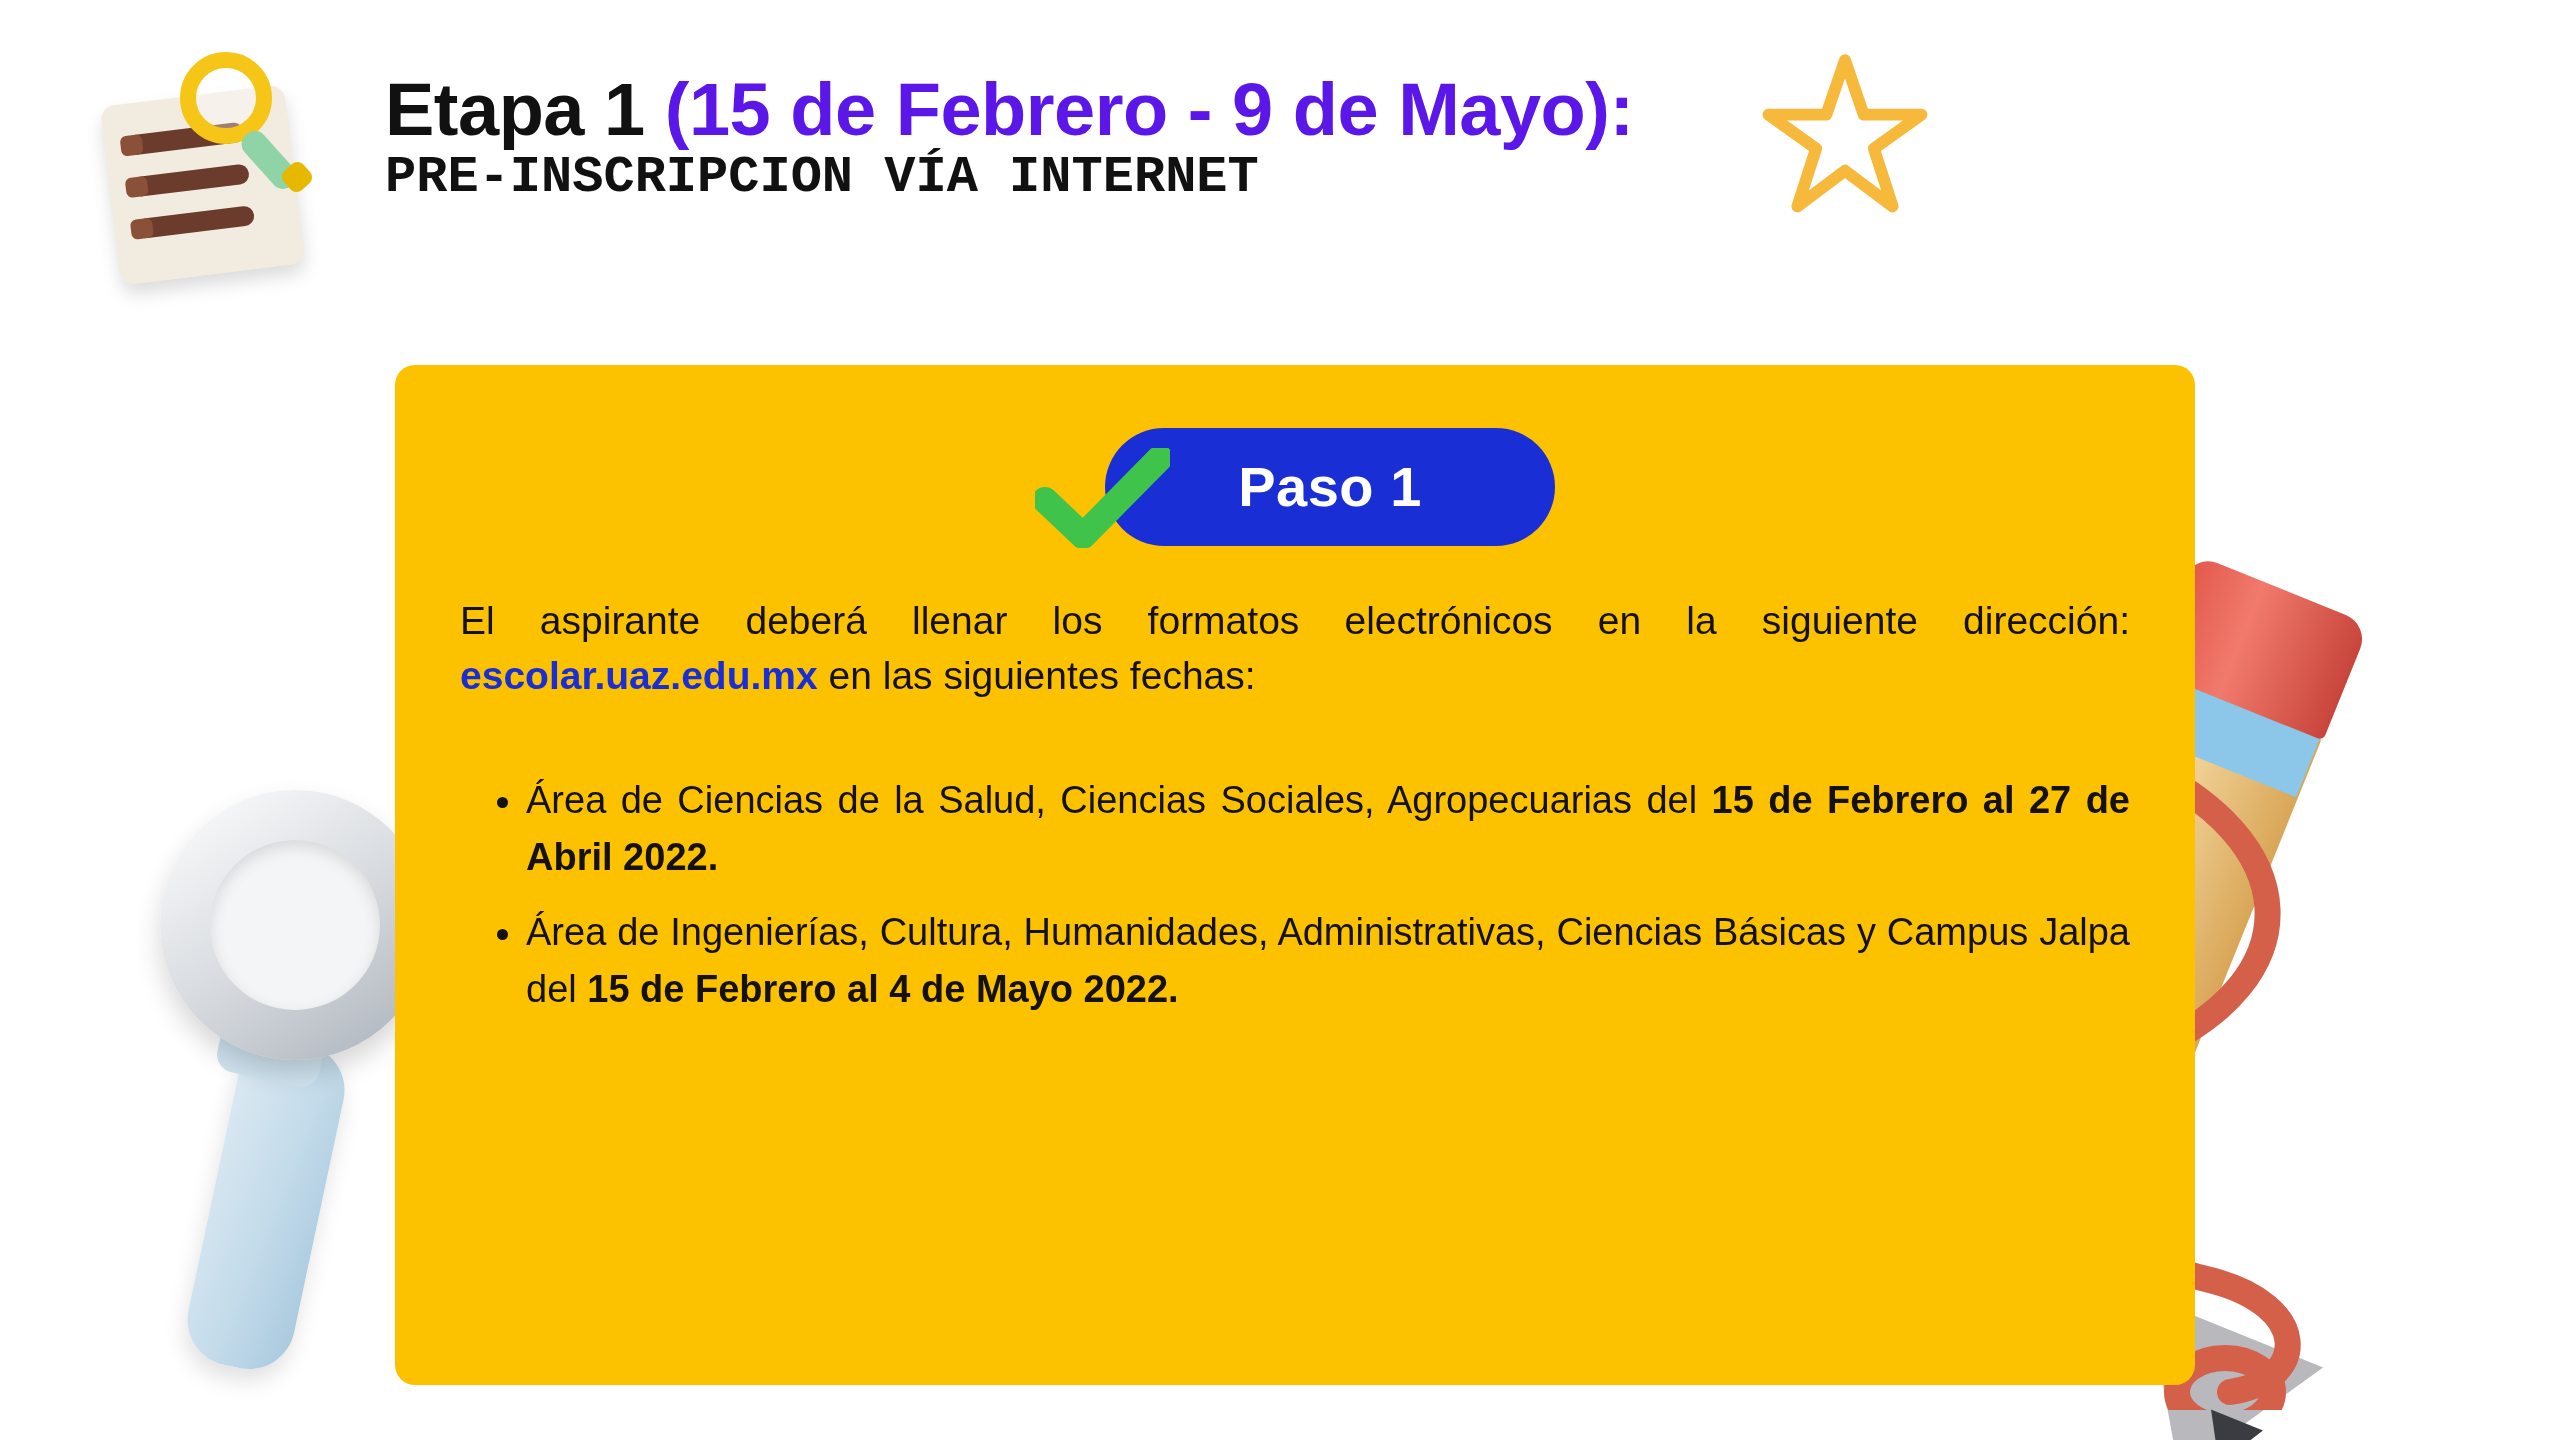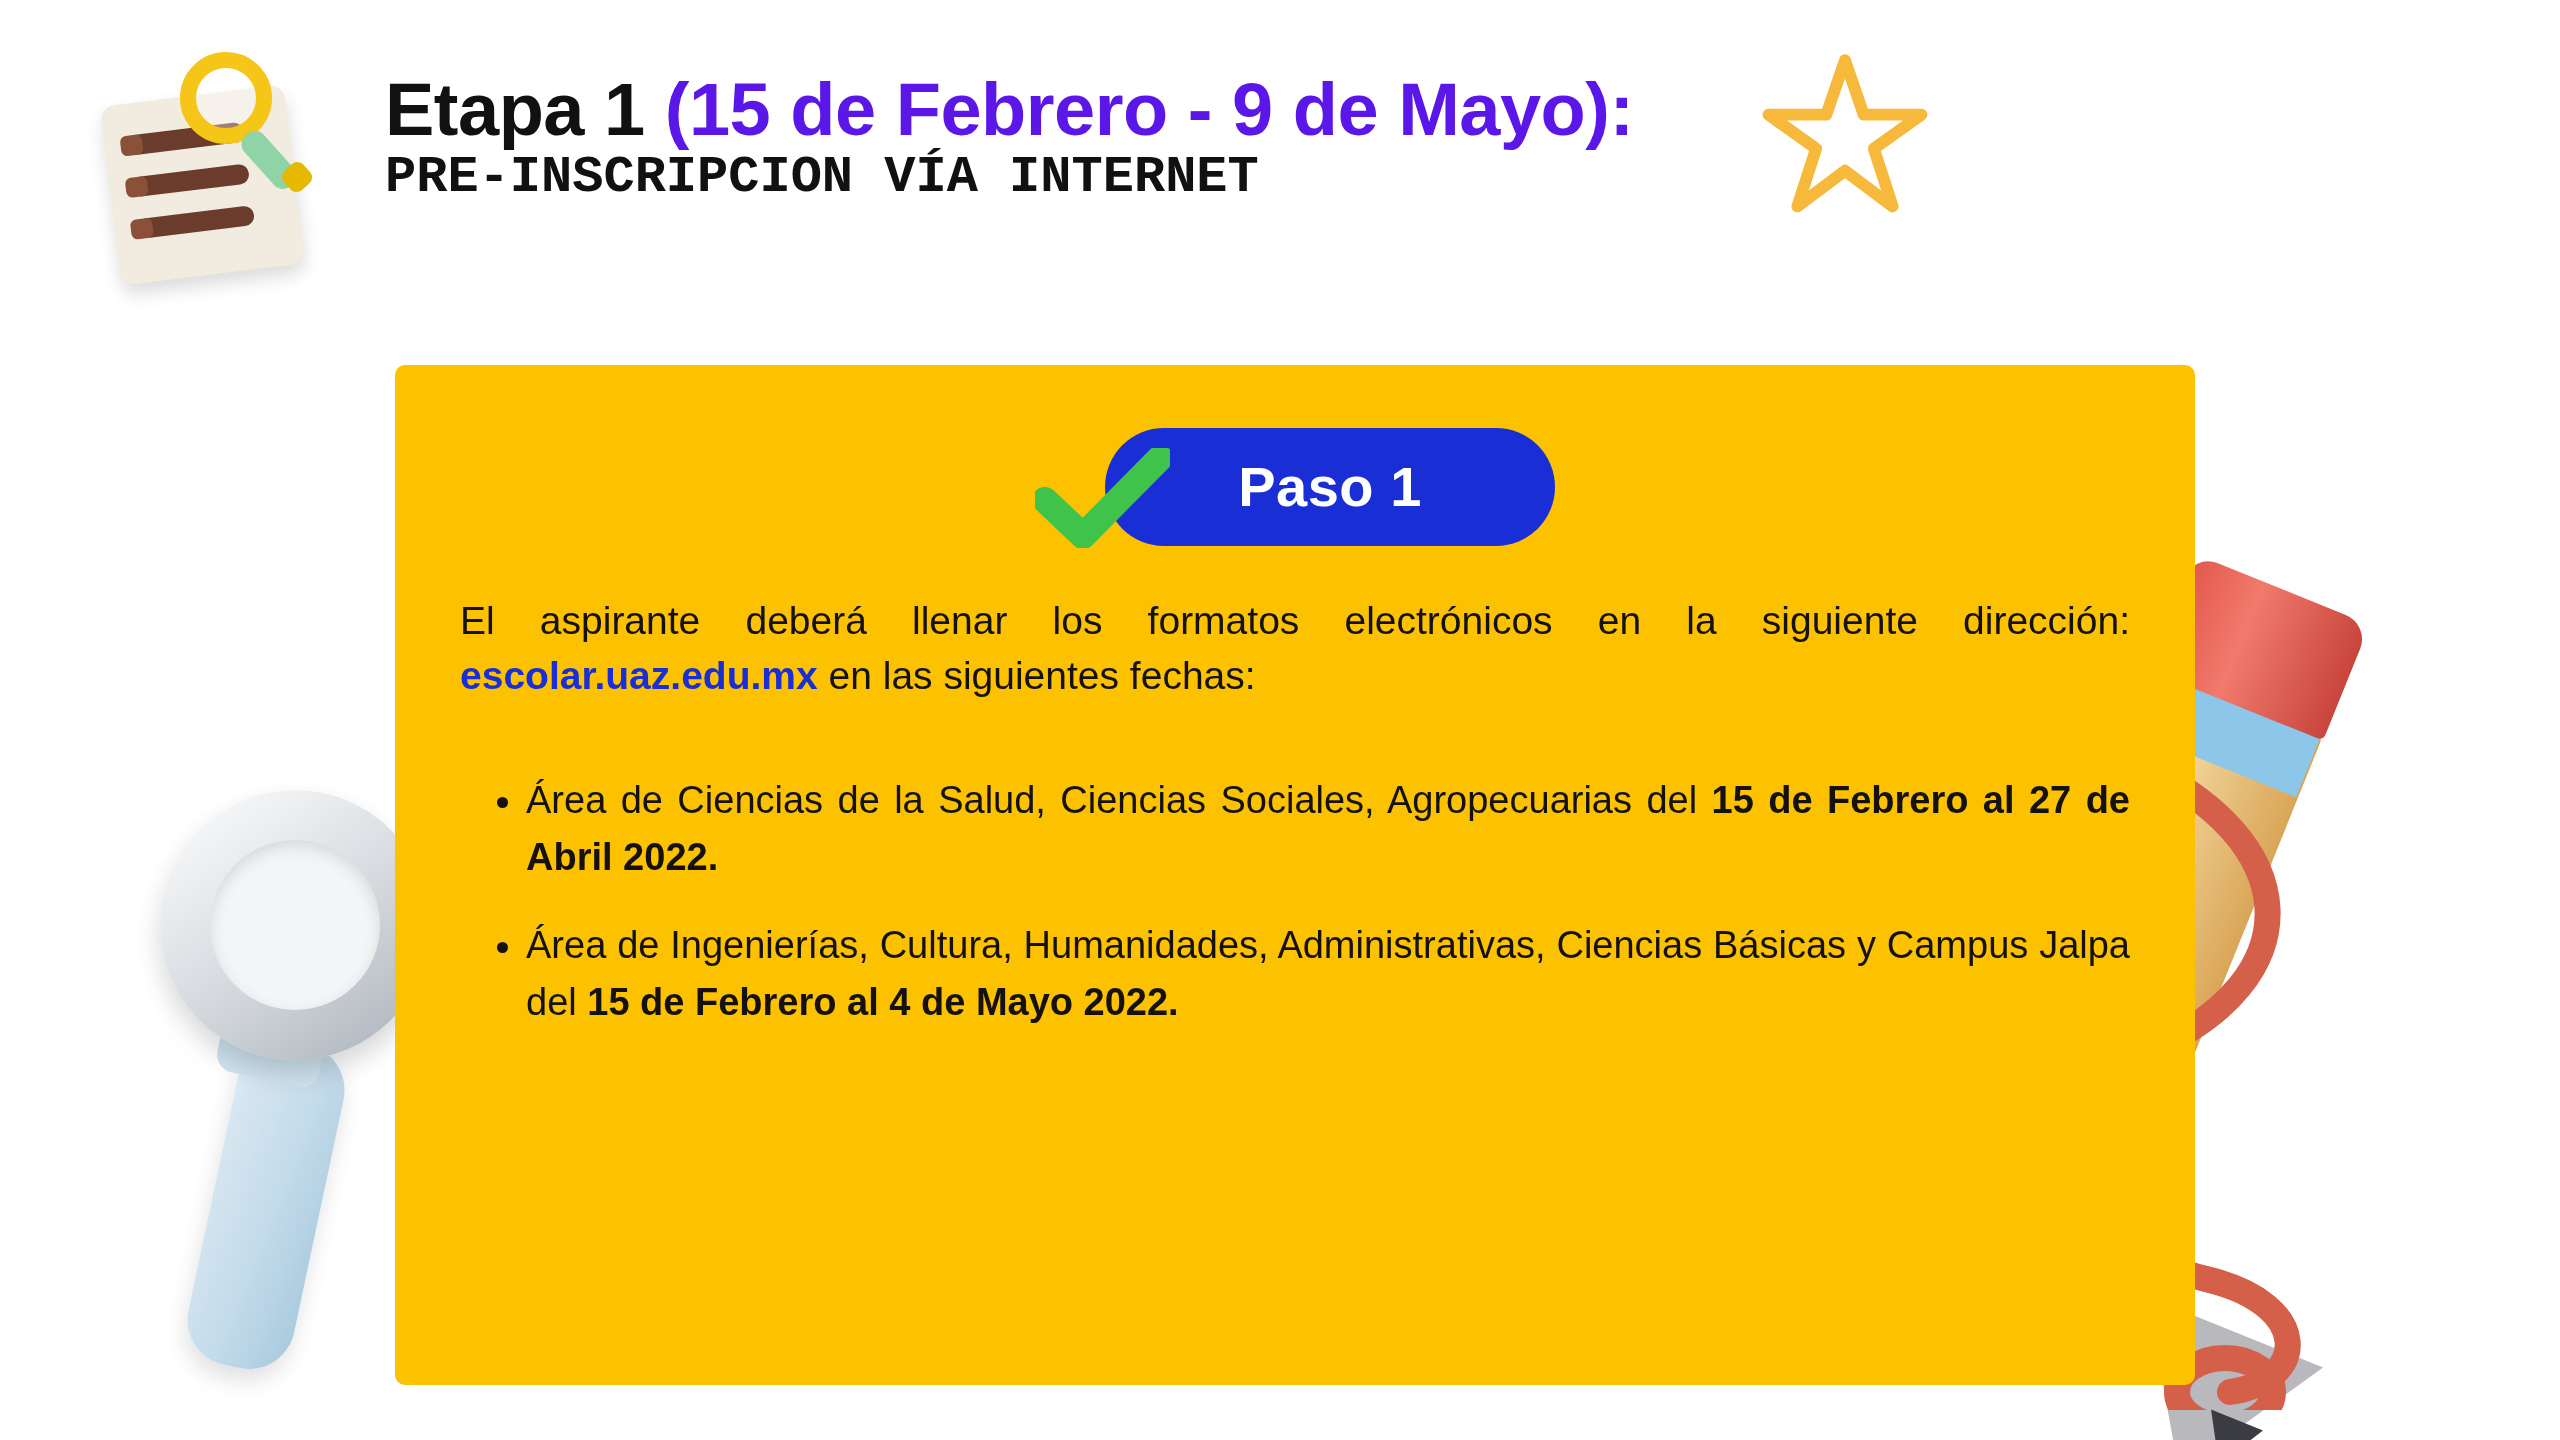--- a/index.html
+++ b/index.html
@@ -129,21 +129,21 @@
   }
 
   
   .card {
     position: absolute;
     left: 395px;
     top: 365px;
     width: 1800px;
     height: 1020px;
     background: #fcc200;
-    border-radius: 10px;
+    border-radius: 20px;
   }
 
   
   .paso-pill-wrap {
     position: absolute;
     left: 640px;
     top: 63px;
     width: 520px;
     height: 120px;
   }
@@ -199,21 +199,21 @@
   .bullets {
     margin: 0;
     padding: 0 0 0 66px;
     list-style: disc;
   }
   .bullets li {
     font-size: 38px;
     line-height: 1.5;
     text-align: justify;
     text-justify: inter-word;
-    margin-bottom: 31px;
+    margin-bottom: 18px;
   }
   .bullets li:last-child { margin-bottom: 0; }
   .bullets b { font-weight: 700; }
 
   
   .magnifier-big {
     position: absolute;
     left: 140px;
     top: 790px;
     width: 330px;

